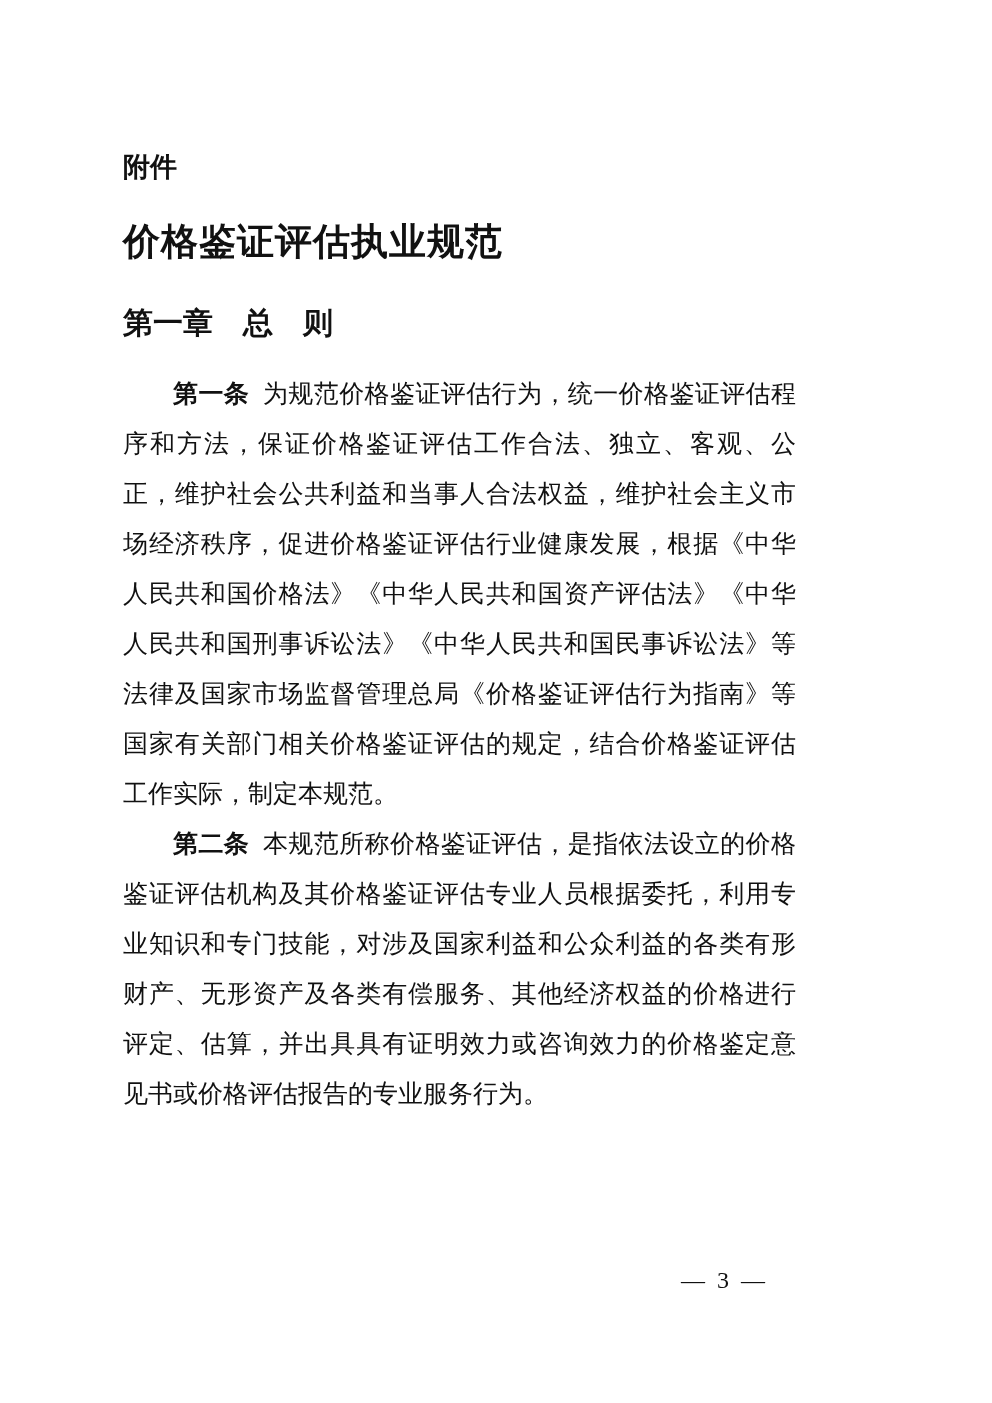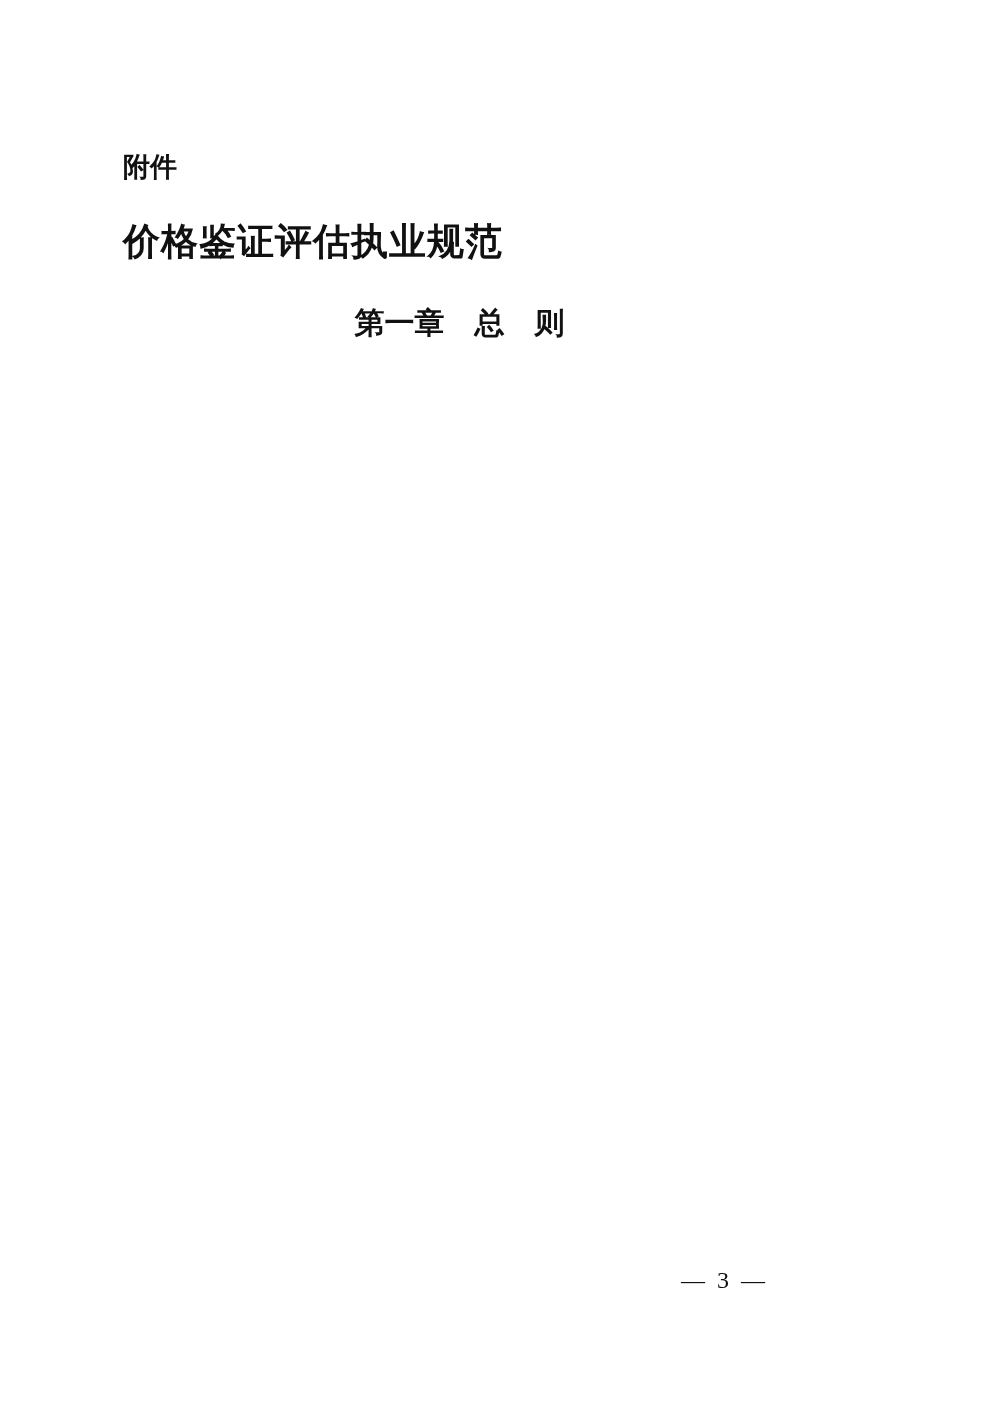--- a/index.html
+++ b/index.html
@@ -27,21 +27,21 @@
   .doc-title {
     margin: 37px 0 0 0;
     font-size: 37px;
     line-height: 46px;
     font-weight: bold;
     letter-spacing: 1px;
     font-family: "Liberation Serif", "DejaVu Serif", serif;
   }
   .chapter-heading {
     margin: 40px 0 0 0;
-    text-align: center;
+    text-align: left;
     font-size: 30px;
     line-height: 36px;
     font-weight: bold;
     font-family: "Liberation Sans", "DejaVu Sans", sans-serif;
   }
   .doc-body {
     margin-top: 28px;
     font-size: 25px;
     line-height: 50px;
     text-align: justify;
@@ -70,21 +70,23 @@
 <div class="page">
 
   <div class="attachment">附件</div>
 
   <h1 class="doc-title">价格鉴证评估执业规范</h1>
 
   <h2 class="chapter-heading">第一章　总　则</h2>
 
   <div class="doc-body">
 
+    <p><span class="article-lead">第一条</span><span>为规范价格鉴证评估行为，统一价格鉴证评估程序和方法，保证价格鉴证评估工作合法、独立、客观、公正，维护社会公共利益和当事人合法权益，维护社会主义市场经济秩序，促进价格鉴证评估行业健康发展，根据《中华人民共和国价格法》《中华人民共和国资产评估法》《中华人民共和国刑事诉讼法》《中华人民共和国民事诉讼法》等法律及国家市场监督管理总局《价格鉴证评估行为指南》等国家有关部门相关价格鉴证评估的规定，结合价格鉴证评估工作实际，制定本规范。</span></p>
 
+    <p><span class="article-lead">第二条</span><span>本规范所称价格鉴证评估，是指依法设立的价格鉴证评估机构及其价格鉴证评估专业人员根据委托，利用专业知识和专门技能，对涉及国家利益和公众利益的各类有形财产、无形资产及各类有偿服务、其他经济权益的价格进行评定、估算，并出具具有证明效力或咨询效力的价格鉴定意见书或价格评估报告的专业服务行为。</span></p>
 
 
 
   </div>
 
   <div class="page-number">— 3 —</div>
 
 </div>
 
 </body></html>

